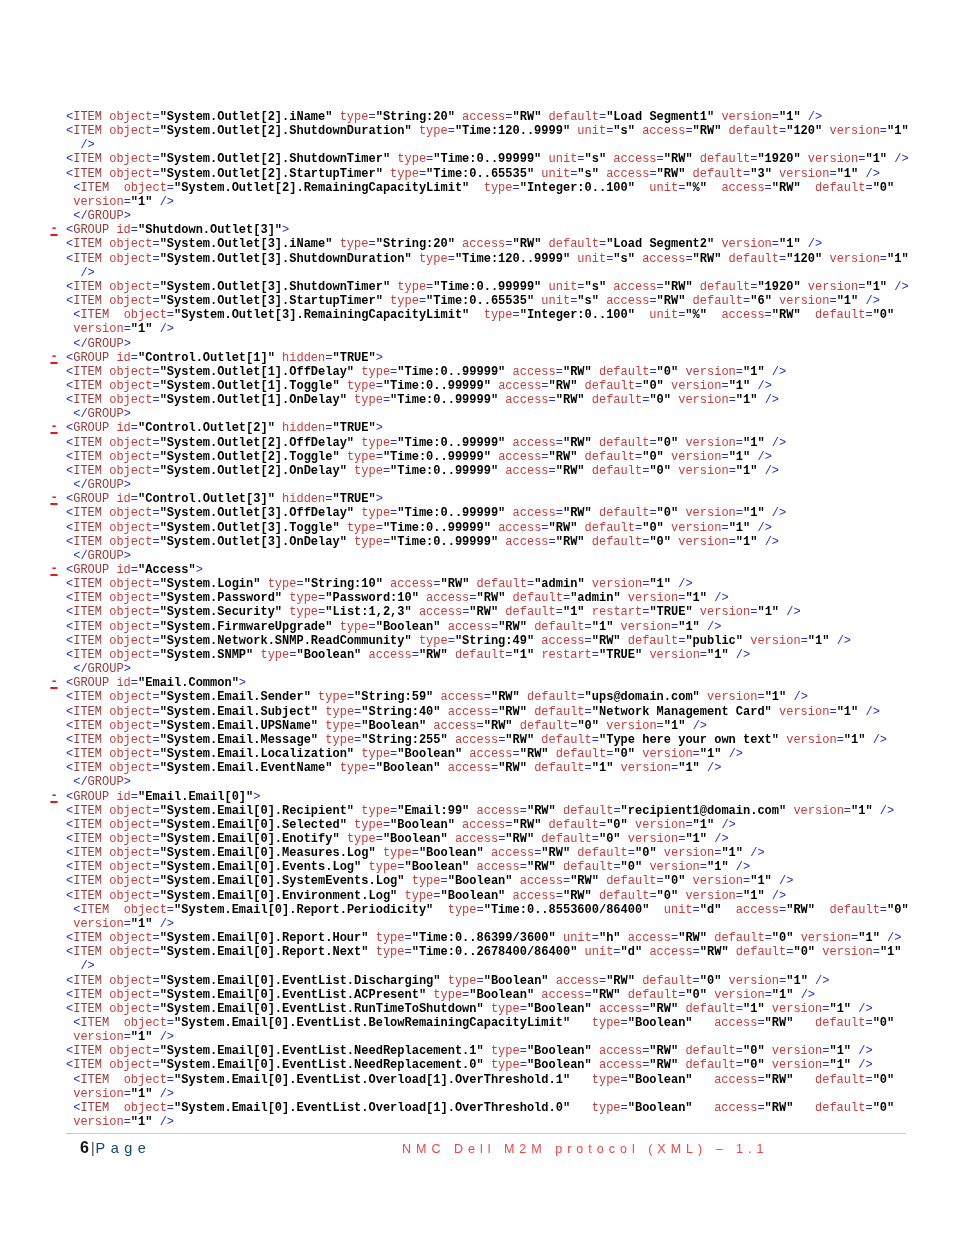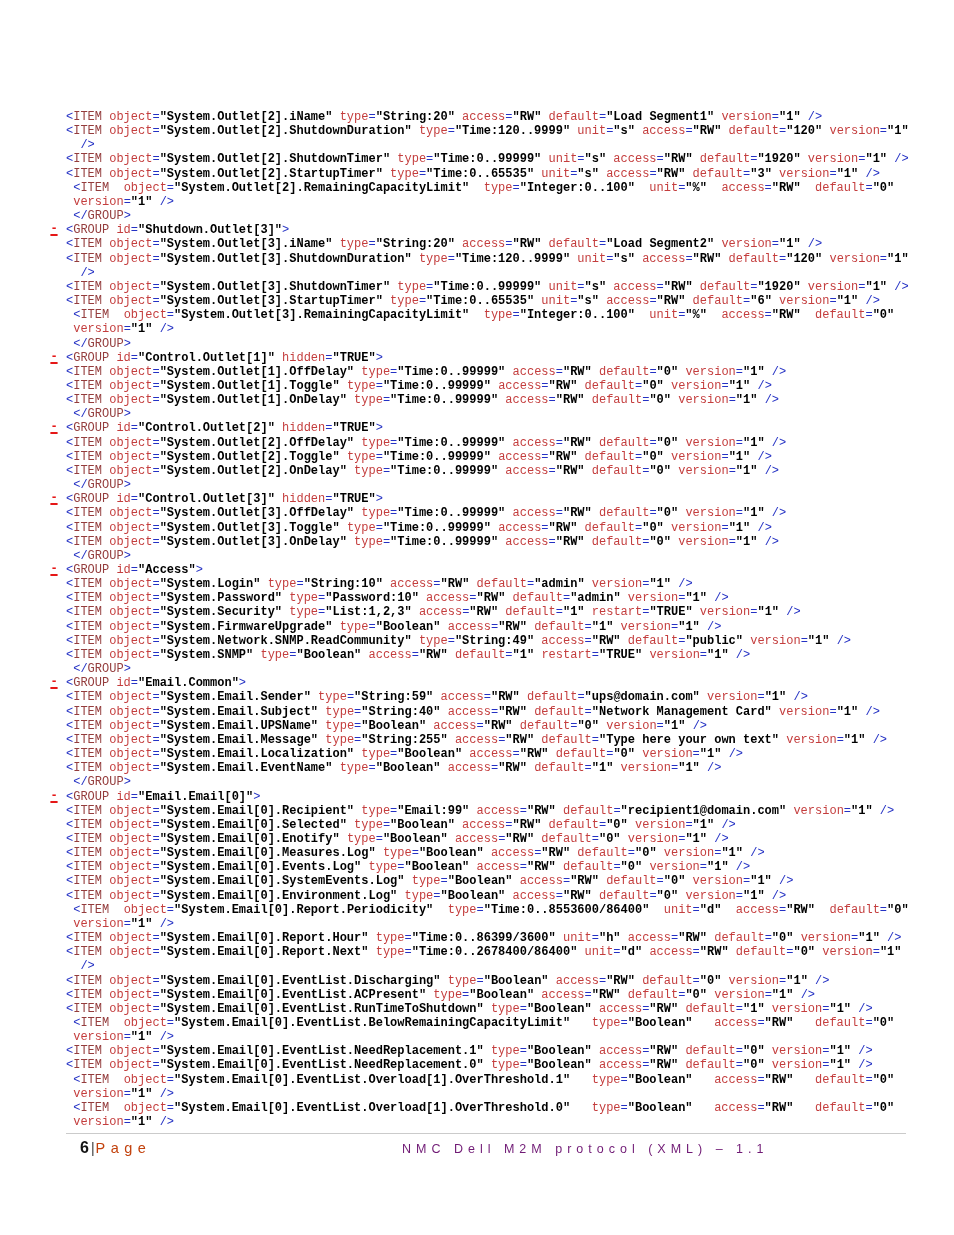--- a/index.html
+++ b/index.html
@@ -21,22 +21,22 @@
   .tok-mk{color:var(--markup,#2431c4);}
   .tok-tag{color:var(--tag,#943c3c);}
   .tok-attr{color:var(--attr,#c43d3d);}
   .tok-val{color:var(--value,#000000);font-weight:bold;}
 
   
   .footer-rule{position:absolute;left:66px;top:1133px;width:840px;height:1px;background:#cbcbcb;}
   .footer{position:absolute;left:80px;top:1139px;width:874px;height:24px;}
   .pnum{font-weight:bold;font-size:16px;color:#141414;letter-spacing:1px;}
   .pbar{color:#3a3a3a;font-size:14px;margin:0 1px;}
-  .plabel{color:#c2410c;font-size:14.5px;letter-spacing:5.5px;}
-  .ptitle{position:absolute;left:322px;top:3px;color:#701a75;font-size:12.5px;letter-spacing:5px;white-space:nowrap;}
+  .plabel{color:#0c4a6e;font-size:14.5px;letter-spacing:5.5px;}
+  .ptitle{position:absolute;left:322px;top:3px;color:#ef4444;font-size:12.5px;letter-spacing:5px;white-space:nowrap;}
 </style>
 </head>
 <body>
 
 <div class="page">
   <div class="code" id="code"><div class="line"><span class="tok-mk">&lt;</span><span class="tok-tag">ITEM</span> <span class="tok-attr">object</span><span class="tok-mk">=</span><span class="tok-val">"System.Outlet[2].iName"</span> <span class="tok-attr">type</span><span class="tok-mk">=</span><span class="tok-val">"String:20"</span> <span class="tok-attr">access</span><span class="tok-mk">=</span><span class="tok-val">"RW"</span> <span class="tok-attr">default</span><span class="tok-mk">=</span><span class="tok-val">"Load Segment1"</span> <span class="tok-attr">version</span><span class="tok-mk">=</span><span class="tok-val">"1"</span> <span class="tok-mk">/&gt;</span></div><div class="line"><span class="tok-mk">&lt;</span><span class="tok-tag">ITEM</span> <span class="tok-attr">object</span><span class="tok-mk">=</span><span class="tok-val">"System.Outlet[2].ShutdownDuration"</span> <span class="tok-attr">type</span><span class="tok-mk">=</span><span class="tok-val">"Time:120..9999"</span> <span class="tok-attr">unit</span><span class="tok-mk">=</span><span class="tok-val">"s"</span> <span class="tok-attr">access</span><span class="tok-mk">=</span><span class="tok-val">"RW"</span> <span class="tok-attr">default</span><span class="tok-mk">=</span><span class="tok-val">"120"</span> <span class="tok-attr">version</span><span class="tok-mk">=</span><span class="tok-val">"1"</span></div><div class="line">  <span class="tok-mk">/&gt;</span></div><div class="line"><span class="tok-mk">&lt;</span><span class="tok-tag">ITEM</span> <span class="tok-attr">object</span><span class="tok-mk">=</span><span class="tok-val">"System.Outlet[2].ShutdownTimer"</span> <span class="tok-attr">type</span><span class="tok-mk">=</span><span class="tok-val">"Time:0..99999"</span> <span class="tok-attr">unit</span><span class="tok-mk">=</span><span class="tok-val">"s"</span> <span class="tok-attr">access</span><span class="tok-mk">=</span><span class="tok-val">"RW"</span> <span class="tok-attr">default</span><span class="tok-mk">=</span><span class="tok-val">"1920"</span> <span class="tok-attr">version</span><span class="tok-mk">=</span><span class="tok-val">"1"</span> <span class="tok-mk">/&gt;</span></div><div class="line"><span class="tok-mk">&lt;</span><span class="tok-tag">ITEM</span> <span class="tok-attr">object</span><span class="tok-mk">=</span><span class="tok-val">"System.Outlet[2].StartupTimer"</span> <span class="tok-attr">type</span><span class="tok-mk">=</span><span class="tok-val">"Time:0..65535"</span> <span class="tok-attr">unit</span><span class="tok-mk">=</span><span class="tok-val">"s"</span> <span class="tok-attr">access</span><span class="tok-mk">=</span><span class="tok-val">"RW"</span> <span class="tok-attr">default</span><span class="tok-mk">=</span><span class="tok-val">"3"</span> <span class="tok-attr">version</span><span class="tok-mk">=</span><span class="tok-val">"1"</span> <span class="tok-mk">/&gt;</span></div><div class="line"> <span class="tok-mk">&lt;</span><span class="tok-tag">ITEM</span>  <span class="tok-attr">object</span><span class="tok-mk">=</span><span class="tok-val">"System.Outlet[2].RemainingCapacityLimit"</span>  <span class="tok-attr">type</span><span class="tok-mk">=</span><span class="tok-val">"Integer:0..100"</span>  <span class="tok-attr">unit</span><span class="tok-mk">=</span><span class="tok-val">"%"</span>  <span class="tok-attr">access</span><span class="tok-mk">=</span><span class="tok-val">"RW"</span>  <span class="tok-attr">default</span><span class="tok-mk">=</span><span class="tok-val">"0"</span></div><div class="line"> <span class="tok-attr">version</span><span class="tok-mk">=</span><span class="tok-val">"1"</span> <span class="tok-mk">/&gt;</span></div><div class="line"> <span class="tok-mk">&lt;/</span><span class="tok-tag">GROUP</span><span class="tok-mk">&gt;</span></div><div class="line"><span class="marker">-</span><span class="tok-mk">&lt;</span><span class="tok-tag">GROUP</span> <span class="tok-attr">id</span><span class="tok-mk">=</span><span class="tok-val">"Shutdown.Outlet[3]"</span><span class="tok-mk">&gt;</span></div><div class="line"><span class="tok-mk">&lt;</span><span class="tok-tag">ITEM</span> <span class="tok-attr">object</span><span class="tok-mk">=</span><span class="tok-val">"System.Outlet[3].iName"</span> <span class="tok-attr">type</span><span class="tok-mk">=</span><span class="tok-val">"String:20"</span> <span class="tok-attr">access</span><span class="tok-mk">=</span><span class="tok-val">"RW"</span> <span class="tok-attr">default</span><span class="tok-mk">=</span><span class="tok-val">"Load Segment2"</span> <span class="tok-attr">version</span><span class="tok-mk">=</span><span class="tok-val">"1"</span> <span class="tok-mk">/&gt;</span></div><div class="line"><span class="tok-mk">&lt;</span><span class="tok-tag">ITEM</span> <span class="tok-attr">object</span><span class="tok-mk">=</span><span class="tok-val">"System.Outlet[3].ShutdownDuration"</span> <span class="tok-attr">type</span><span class="tok-mk">=</span><span class="tok-val">"Time:120..9999"</span> <span class="tok-attr">unit</span><span class="tok-mk">=</span><span class="tok-val">"s"</span> <span class="tok-attr">access</span><span class="tok-mk">=</span><span class="tok-val">"RW"</span> <span class="tok-attr">default</span><span class="tok-mk">=</span><span class="tok-val">"120"</span> <span class="tok-attr">version</span><span class="tok-mk">=</span><span class="tok-val">"1"</span></div><div class="line">  <span class="tok-mk">/&gt;</span></div><div class="line"><span class="tok-mk">&lt;</span><span class="tok-tag">ITEM</span> <span class="tok-attr">object</span><span class="tok-mk">=</span><span class="tok-val">"System.Outlet[3].ShutdownTimer"</span> <span class="tok-attr">type</span><span class="tok-mk">=</span><span class="tok-val">"Time:0..99999"</span> <span class="tok-attr">unit</span><span class="tok-mk">=</span><span class="tok-val">"s"</span> <span class="tok-attr">access</span><span class="tok-mk">=</span><span class="tok-val">"RW"</span> <span class="tok-attr">default</span><span class="tok-mk">=</span><span class="tok-val">"1920"</span> <span class="tok-attr">version</span><span class="tok-mk">=</span><span class="tok-val">"1"</span> <span class="tok-mk">/&gt;</span></div><div class="line"><span class="tok-mk">&lt;</span><span class="tok-tag">ITEM</span> <span class="tok-attr">object</span><span class="tok-mk">=</span><span class="tok-val">"System.Outlet[3].StartupTimer"</span> <span class="tok-attr">type</span><span class="tok-mk">=</span><span class="tok-val">"Time:0..65535"</span> <span class="tok-attr">unit</span><span class="tok-mk">=</span><span class="tok-val">"s"</span> <span class="tok-attr">access</span><span class="tok-mk">=</span><span class="tok-val">"RW"</span> <span class="tok-attr">default</span><span class="tok-mk">=</span><span class="tok-val">"6"</span> <span class="tok-attr">version</span><span class="tok-mk">=</span><span class="tok-val">"1"</span> <span class="tok-mk">/&gt;</span></div><div class="line"> <span class="tok-mk">&lt;</span><span class="tok-tag">ITEM</span>  <span class="tok-attr">object</span><span class="tok-mk">=</span><span class="tok-val">"System.Outlet[3].RemainingCapacityLimit"</span>  <span class="tok-attr">type</span><span class="tok-mk">=</span><span class="tok-val">"Integer:0..100"</span>  <span class="tok-attr">unit</span><span class="tok-mk">=</span><span class="tok-val">"%"</span>  <span class="tok-attr">access</span><span class="tok-mk">=</span><span class="tok-val">"RW"</span>  <span class="tok-attr">default</span><span class="tok-mk">=</span><span class="tok-val">"0"</span></div><div class="line"> <span class="tok-attr">version</span><span class="tok-mk">=</span><span class="tok-val">"1"</span> <span class="tok-mk">/&gt;</span></div><div class="line"> <span class="tok-mk">&lt;/</span><span class="tok-tag">GROUP</span><span class="tok-mk">&gt;</span></div><div class="line"><span class="marker">-</span><span class="tok-mk">&lt;</span><span class="tok-tag">GROUP</span> <span class="tok-attr">id</span><span class="tok-mk">=</span><span class="tok-val">"Control.Outlet[1]"</span> <span class="tok-attr">hidden</span><span class="tok-mk">=</span><span class="tok-val">"TRUE"</span><span class="tok-mk">&gt;</span></div><div class="line"><span class="tok-mk">&lt;</span><span class="tok-tag">ITEM</span> <span class="tok-attr">object</span><span class="tok-mk">=</span><span class="tok-val">"System.Outlet[1].OffDelay"</span> <span class="tok-attr">type</span><span class="tok-mk">=</span><span class="tok-val">"Time:0..99999"</span> <span class="tok-attr">access</span><span class="tok-mk">=</span><span class="tok-val">"RW"</span> <span class="tok-attr">default</span><span class="tok-mk">=</span><span class="tok-val">"0"</span> <span class="tok-attr">version</span><span class="tok-mk">=</span><span class="tok-val">"1"</span> <span class="tok-mk">/&gt;</span></div><div class="line"><span class="tok-mk">&lt;</span><span class="tok-tag">ITEM</span> <span class="tok-attr">object</span><span class="tok-mk">=</span><span class="tok-val">"System.Outlet[1].Toggle"</span> <span class="tok-attr">type</span><span class="tok-mk">=</span><span class="tok-val">"Time:0..99999"</span> <span class="tok-attr">access</span><span class="tok-mk">=</span><span class="tok-val">"RW"</span> <span class="tok-attr">default</span><span class="tok-mk">=</span><span class="tok-val">"0"</span> <span class="tok-attr">version</span><span class="tok-mk">=</span><span class="tok-val">"1"</span> <span class="tok-mk">/&gt;</span></div><div class="line"><span class="tok-mk">&lt;</span><span class="tok-tag">ITEM</span> <span class="tok-attr">object</span><span class="tok-mk">=</span><span class="tok-val">"System.Outlet[1].OnDelay"</span> <span class="tok-attr">type</span><span class="tok-mk">=</span><span class="tok-val">"Time:0..99999"</span> <span class="tok-attr">access</span><span class="tok-mk">=</span><span class="tok-val">"RW"</span> <span class="tok-attr">default</span><span class="tok-mk">=</span><span class="tok-val">"0"</span> <span class="tok-attr">version</span><span class="tok-mk">=</span><span class="tok-val">"1"</span> <span class="tok-mk">/&gt;</span></div><div class="line"> <span class="tok-mk">&lt;/</span><span class="tok-tag">GROUP</span><span class="tok-mk">&gt;</span></div><div class="line"><span class="marker">-</span><span class="tok-mk">&lt;</span><span class="tok-tag">GROUP</span> <span class="tok-attr">id</span><span class="tok-mk">=</span><span class="tok-val">"Control.Outlet[2]"</span> <span class="tok-attr">hidden</span><span class="tok-mk">=</span><span class="tok-val">"TRUE"</span><span class="tok-mk">&gt;</span></div><div class="line"><span class="tok-mk">&lt;</span><span class="tok-tag">ITEM</span> <span class="tok-attr">object</span><span class="tok-mk">=</span><span class="tok-val">"System.Outlet[2].OffDelay"</span> <span class="tok-attr">type</span><span class="tok-mk">=</span><span class="tok-val">"Time:0..99999"</span> <span class="tok-attr">access</span><span class="tok-mk">=</span><span class="tok-val">"RW"</span> <span class="tok-attr">default</span><span class="tok-mk">=</span><span class="tok-val">"0"</span> <span class="tok-attr">version</span><span class="tok-mk">=</span><span class="tok-val">"1"</span> <span class="tok-mk">/&gt;</span></div><div class="line"><span class="tok-mk">&lt;</span><span class="tok-tag">ITEM</span> <span class="tok-attr">object</span><span class="tok-mk">=</span><span class="tok-val">"System.Outlet[2].Toggle"</span> <span class="tok-attr">type</span><span class="tok-mk">=</span><span class="tok-val">"Time:0..99999"</span> <span class="tok-attr">access</span><span class="tok-mk">=</span><span class="tok-val">"RW"</span> <span class="tok-attr">default</span><span class="tok-mk">=</span><span class="tok-val">"0"</span> <span class="tok-attr">version</span><span class="tok-mk">=</span><span class="tok-val">"1"</span> <span class="tok-mk">/&gt;</span></div><div class="line"><span class="tok-mk">&lt;</span><span class="tok-tag">ITEM</span> <span class="tok-attr">object</span><span class="tok-mk">=</span><span class="tok-val">"System.Outlet[2].OnDelay"</span> <span class="tok-attr">type</span><span class="tok-mk">=</span><span class="tok-val">"Time:0..99999"</span> <span class="tok-attr">access</span><span class="tok-mk">=</span><span class="tok-val">"RW"</span> <span class="tok-attr">default</span><span class="tok-mk">=</span><span class="tok-val">"0"</span> <span class="tok-attr">version</span><span class="tok-mk">=</span><span class="tok-val">"1"</span> <span class="tok-mk">/&gt;</span></div><div class="line"> <span class="tok-mk">&lt;/</span><span class="tok-tag">GROUP</span><span class="tok-mk">&gt;</span></div><div class="line"><span class="marker">-</span><span class="tok-mk">&lt;</span><span class="tok-tag">GROUP</span> <span class="tok-attr">id</span><span class="tok-mk">=</span><span class="tok-val">"Control.Outlet[3]"</span> <span class="tok-attr">hidden</span><span class="tok-mk">=</span><span class="tok-val">"TRUE"</span><span class="tok-mk">&gt;</span></div><div class="line"><span class="tok-mk">&lt;</span><span class="tok-tag">ITEM</span> <span class="tok-attr">object</span><span class="tok-mk">=</span><span class="tok-val">"System.Outlet[3].OffDelay"</span> <span class="tok-attr">type</span><span class="tok-mk">=</span><span class="tok-val">"Time:0..99999"</span> <span class="tok-attr">access</span><span class="tok-mk">=</span><span class="tok-val">"RW"</span> <span class="tok-attr">default</span><span class="tok-mk">=</span><span class="tok-val">"0"</span> <span class="tok-attr">version</span><span class="tok-mk">=</span><span class="tok-val">"1"</span> <span class="tok-mk">/&gt;</span></div><div class="line"><span class="tok-mk">&lt;</span><span class="tok-tag">ITEM</span> <span class="tok-attr">object</span><span class="tok-mk">=</span><span class="tok-val">"System.Outlet[3].Toggle"</span> <span class="tok-attr">type</span><span class="tok-mk">=</span><span class="tok-val">"Time:0..99999"</span> <span class="tok-attr">access</span><span class="tok-mk">=</span><span class="tok-val">"RW"</span> <span class="tok-attr">default</span><span class="tok-mk">=</span><span class="tok-val">"0"</span> <span class="tok-attr">version</span><span class="tok-mk">=</span><span class="tok-val">"1"</span> <span class="tok-mk">/&gt;</span></div><div class="line"><span class="tok-mk">&lt;</span><span class="tok-tag">ITEM</span> <span class="tok-attr">object</span><span class="tok-mk">=</span><span class="tok-val">"System.Outlet[3].OnDelay"</span> <span class="tok-attr">type</span><span class="tok-mk">=</span><span class="tok-val">"Time:0..99999"</span> <span class="tok-attr">access</span><span class="tok-mk">=</span><span class="tok-val">"RW"</span> <span class="tok-attr">default</span><span class="tok-mk">=</span><span class="tok-val">"0"</span> <span class="tok-attr">version</span><span class="tok-mk">=</span><span class="tok-val">"1"</span> <span class="tok-mk">/&gt;</span></div><div class="line"> <span class="tok-mk">&lt;/</span><span class="tok-tag">GROUP</span><span class="tok-mk">&gt;</span></div><div class="line"><span class="marker">-</span><span class="tok-mk">&lt;</span><span class="tok-tag">GROUP</span> <span class="tok-attr">id</span><span class="tok-mk">=</span><span class="tok-val">"Access"</span><span class="tok-mk">&gt;</span></div><div class="line"><span class="tok-mk">&lt;</span><span class="tok-tag">ITEM</span> <span class="tok-attr">object</span><span class="tok-mk">=</span><span class="tok-val">"System.Login"</span> <span class="tok-attr">type</span><span class="tok-mk">=</span><span class="tok-val">"String:10"</span> <span class="tok-attr">access</span><span class="tok-mk">=</span><span class="tok-val">"RW"</span> <span class="tok-attr">default</span><span class="tok-mk">=</span><span class="tok-val">"admin"</span> <span class="tok-attr">version</span><span class="tok-mk">=</span><span class="tok-val">"1"</span> <span class="tok-mk">/&gt;</span></div><div class="line"><span class="tok-mk">&lt;</span><span class="tok-tag">ITEM</span> <span class="tok-attr">object</span><span class="tok-mk">=</span><span class="tok-val">"System.Password"</span> <span class="tok-attr">type</span><span class="tok-mk">=</span><span class="tok-val">"Password:10"</span> <span class="tok-attr">access</span><span class="tok-mk">=</span><span class="tok-val">"RW"</span> <span class="tok-attr">default</span><span class="tok-mk">=</span><span class="tok-val">"admin"</span> <span class="tok-attr">version</span><span class="tok-mk">=</span><span class="tok-val">"1"</span> <span class="tok-mk">/&gt;</span></div><div class="line"><span class="tok-mk">&lt;</span><span class="tok-tag">ITEM</span> <span class="tok-attr">object</span><span class="tok-mk">=</span><span class="tok-val">"System.Security"</span> <span class="tok-attr">type</span><span class="tok-mk">=</span><span class="tok-val">"List:1,2,3"</span> <span class="tok-attr">access</span><span class="tok-mk">=</span><span class="tok-val">"RW"</span> <span class="tok-attr">default</span><span class="tok-mk">=</span><span class="tok-val">"1"</span> <span class="tok-attr">restart</span><span class="tok-mk">=</span><span class="tok-val">"TRUE"</span> <span class="tok-attr">version</span><span class="tok-mk">=</span><span class="tok-val">"1"</span> <span class="tok-mk">/&gt;</span></div><div class="line"><span class="tok-mk">&lt;</span><span class="tok-tag">ITEM</span> <span class="tok-attr">object</span><span class="tok-mk">=</span><span class="tok-val">"System.FirmwareUpgrade"</span> <span class="tok-attr">type</span><span class="tok-mk">=</span><span class="tok-val">"Boolean"</span> <span class="tok-attr">access</span><span class="tok-mk">=</span><span class="tok-val">"RW"</span> <span class="tok-attr">default</span><span class="tok-mk">=</span><span class="tok-val">"1"</span> <span class="tok-attr">version</span><span class="tok-mk">=</span><span class="tok-val">"1"</span> <span class="tok-mk">/&gt;</span></div><div class="line"><span class="tok-mk">&lt;</span><span class="tok-tag">ITEM</span> <span class="tok-attr">object</span><span class="tok-mk">=</span><span class="tok-val">"System.Network.SNMP.ReadCommunity"</span> <span class="tok-attr">type</span><span class="tok-mk">=</span><span class="tok-val">"String:49"</span> <span class="tok-attr">access</span><span class="tok-mk">=</span><span class="tok-val">"RW"</span> <span class="tok-attr">default</span><span class="tok-mk">=</span><span class="tok-val">"public"</span> <span class="tok-attr">version</span><span class="tok-mk">=</span><span class="tok-val">"1"</span> <span class="tok-mk">/&gt;</span></div><div class="line"><span class="tok-mk">&lt;</span><span class="tok-tag">ITEM</span> <span class="tok-attr">object</span><span class="tok-mk">=</span><span class="tok-val">"System.SNMP"</span> <span class="tok-attr">type</span><span class="tok-mk">=</span><span class="tok-val">"Boolean"</span> <span class="tok-attr">access</span><span class="tok-mk">=</span><span class="tok-val">"RW"</span> <span class="tok-attr">default</span><span class="tok-mk">=</span><span class="tok-val">"1"</span> <span class="tok-attr">restart</span><span class="tok-mk">=</span><span class="tok-val">"TRUE"</span> <span class="tok-attr">version</span><span class="tok-mk">=</span><span class="tok-val">"1"</span> <span class="tok-mk">/&gt;</span></div><div class="line"> <span class="tok-mk">&lt;/</span><span class="tok-tag">GROUP</span><span class="tok-mk">&gt;</span></div><div class="line"><span class="marker">-</span><span class="tok-mk">&lt;</span><span class="tok-tag">GROUP</span> <span class="tok-attr">id</span><span class="tok-mk">=</span><span class="tok-val">"Email.Common"</span><span class="tok-mk">&gt;</span></div><div class="line"><span class="tok-mk">&lt;</span><span class="tok-tag">ITEM</span> <span class="tok-attr">object</span><span class="tok-mk">=</span><span class="tok-val">"System.Email.Sender"</span> <span class="tok-attr">type</span><span class="tok-mk">=</span><span class="tok-val">"String:59"</span> <span class="tok-attr">access</span><span class="tok-mk">=</span><span class="tok-val">"RW"</span> <span class="tok-attr">default</span><span class="tok-mk">=</span><span class="tok-val">"ups@domain.com"</span> <span class="tok-attr">version</span><span class="tok-mk">=</span><span class="tok-val">"1"</span> <span class="tok-mk">/&gt;</span></div><div class="line"><span class="tok-mk">&lt;</span><span class="tok-tag">ITEM</span> <span class="tok-attr">object</span><span class="tok-mk">=</span><span class="tok-val">"System.Email.Subject"</span> <span class="tok-attr">type</span><span class="tok-mk">=</span><span class="tok-val">"String:40"</span> <span class="tok-attr">access</span><span class="tok-mk">=</span><span class="tok-val">"RW"</span> <span class="tok-attr">default</span><span class="tok-mk">=</span><span class="tok-val">"Network Management Card"</span> <span class="tok-attr">version</span><span class="tok-mk">=</span><span class="tok-val">"1"</span> <span class="tok-mk">/&gt;</span></div><div class="line"><span class="tok-mk">&lt;</span><span class="tok-tag">ITEM</span> <span class="tok-attr">object</span><span class="tok-mk">=</span><span class="tok-val">"System.Email.UPSName"</span> <span class="tok-attr">type</span><span class="tok-mk">=</span><span class="tok-val">"Boolean"</span> <span class="tok-attr">access</span><span class="tok-mk">=</span><span class="tok-val">"RW"</span> <span class="tok-attr">default</span><span class="tok-mk">=</span><span class="tok-val">"0"</span> <span class="tok-attr">version</span><span class="tok-mk">=</span><span class="tok-val">"1"</span> <span class="tok-mk">/&gt;</span></div><div class="line"><span class="tok-mk">&lt;</span><span class="tok-tag">ITEM</span> <span class="tok-attr">object</span><span class="tok-mk">=</span><span class="tok-val">"System.Email.Message"</span> <span class="tok-attr">type</span><span class="tok-mk">=</span><span class="tok-val">"String:255"</span> <span class="tok-attr">access</span><span class="tok-mk">=</span><span class="tok-val">"RW"</span> <span class="tok-attr">default</span><span class="tok-mk">=</span><span class="tok-val">"Type here your own text"</span> <span class="tok-attr">version</span><span class="tok-mk">=</span><span class="tok-val">"1"</span> <span class="tok-mk">/&gt;</span></div><div class="line"><span class="tok-mk">&lt;</span><span class="tok-tag">ITEM</span> <span class="tok-attr">object</span><span class="tok-mk">=</span><span class="tok-val">"System.Email.Localization"</span> <span class="tok-attr">type</span><span class="tok-mk">=</span><span class="tok-val">"Boolean"</span> <span class="tok-attr">access</span><span class="tok-mk">=</span><span class="tok-val">"RW"</span> <span class="tok-attr">default</span><span class="tok-mk">=</span><span class="tok-val">"0"</span> <span class="tok-attr">version</span><span class="tok-mk">=</span><span class="tok-val">"1"</span> <span class="tok-mk">/&gt;</span></div><div class="line"><span class="tok-mk">&lt;</span><span class="tok-tag">ITEM</span> <span class="tok-attr">object</span><span class="tok-mk">=</span><span class="tok-val">"System.Email.EventName"</span> <span class="tok-attr">type</span><span class="tok-mk">=</span><span class="tok-val">"Boolean"</span> <span class="tok-attr">access</span><span class="tok-mk">=</span><span class="tok-val">"RW"</span> <span class="tok-attr">default</span><span class="tok-mk">=</span><span class="tok-val">"1"</span> <span class="tok-attr">version</span><span class="tok-mk">=</span><span class="tok-val">"1"</span> <span class="tok-mk">/&gt;</span></div><div class="line"> <span class="tok-mk">&lt;/</span><span class="tok-tag">GROUP</span><span class="tok-mk">&gt;</span></div><div class="line"><span class="marker">-</span><span class="tok-mk">&lt;</span><span class="tok-tag">GROUP</span> <span class="tok-attr">id</span><span class="tok-mk">=</span><span class="tok-val">"Email.Email[0]"</span><span class="tok-mk">&gt;</span></div><div class="line"><span class="tok-mk">&lt;</span><span class="tok-tag">ITEM</span> <span class="tok-attr">object</span><span class="tok-mk">=</span><span class="tok-val">"System.Email[0].Recipient"</span> <span class="tok-attr">type</span><span class="tok-mk">=</span><span class="tok-val">"Email:99"</span> <span class="tok-attr">access</span><span class="tok-mk">=</span><span class="tok-val">"RW"</span> <span class="tok-attr">default</span><span class="tok-mk">=</span><span class="tok-val">"recipient1@domain.com"</span> <span class="tok-attr">version</span><span class="tok-mk">=</span><span class="tok-val">"1"</span> <span class="tok-mk">/&gt;</span></div><div class="line"><span class="tok-mk">&lt;</span><span class="tok-tag">ITEM</span> <span class="tok-attr">object</span><span class="tok-mk">=</span><span class="tok-val">"System.Email[0].Selected"</span> <span class="tok-attr">type</span><span class="tok-mk">=</span><span class="tok-val">"Boolean"</span> <span class="tok-attr">access</span><span class="tok-mk">=</span><span class="tok-val">"RW"</span> <span class="tok-attr">default</span><span class="tok-mk">=</span><span class="tok-val">"0"</span> <span class="tok-attr">version</span><span class="tok-mk">=</span><span class="tok-val">"1"</span> <span class="tok-mk">/&gt;</span></div><div class="line"><span class="tok-mk">&lt;</span><span class="tok-tag">ITEM</span> <span class="tok-attr">object</span><span class="tok-mk">=</span><span class="tok-val">"System.Email[0].Enotify"</span> <span class="tok-attr">type</span><span class="tok-mk">=</span><span class="tok-val">"Boolean"</span> <span class="tok-attr">access</span><span class="tok-mk">=</span><span class="tok-val">"RW"</span> <span class="tok-attr">default</span><span class="tok-mk">=</span><span class="tok-val">"0"</span> <span class="tok-attr">version</span><span class="tok-mk">=</span><span class="tok-val">"1"</span> <span class="tok-mk">/&gt;</span></div><div class="line"><span class="tok-mk">&lt;</span><span class="tok-tag">ITEM</span> <span class="tok-attr">object</span><span class="tok-mk">=</span><span class="tok-val">"System.Email[0].Measures.Log"</span> <span class="tok-attr">type</span><span class="tok-mk">=</span><span class="tok-val">"Boolean"</span> <span class="tok-attr">access</span><span class="tok-mk">=</span><span class="tok-val">"RW"</span> <span class="tok-attr">default</span><span class="tok-mk">=</span><span class="tok-val">"0"</span> <span class="tok-attr">version</span><span class="tok-mk">=</span><span class="tok-val">"1"</span> <span class="tok-mk">/&gt;</span></div><div class="line"><span class="tok-mk">&lt;</span><span class="tok-tag">ITEM</span> <span class="tok-attr">object</span><span class="tok-mk">=</span><span class="tok-val">"System.Email[0].Events.Log"</span> <span class="tok-attr">type</span><span class="tok-mk">=</span><span class="tok-val">"Boolean"</span> <span class="tok-attr">access</span><span class="tok-mk">=</span><span class="tok-val">"RW"</span> <span class="tok-attr">default</span><span class="tok-mk">=</span><span class="tok-val">"0"</span> <span class="tok-attr">version</span><span class="tok-mk">=</span><span class="tok-val">"1"</span> <span class="tok-mk">/&gt;</span></div><div class="line"><span class="tok-mk">&lt;</span><span class="tok-tag">ITEM</span> <span class="tok-attr">object</span><span class="tok-mk">=</span><span class="tok-val">"System.Email[0].SystemEvents.Log"</span> <span class="tok-attr">type</span><span class="tok-mk">=</span><span class="tok-val">"Boolean"</span> <span class="tok-attr">access</span><span class="tok-mk">=</span><span class="tok-val">"RW"</span> <span class="tok-attr">default</span><span class="tok-mk">=</span><span class="tok-val">"0"</span> <span class="tok-attr">version</span><span class="tok-mk">=</span><span class="tok-val">"1"</span> <span class="tok-mk">/&gt;</span></div><div class="line"><span class="tok-mk">&lt;</span><span class="tok-tag">ITEM</span> <span class="tok-attr">object</span><span class="tok-mk">=</span><span class="tok-val">"System.Email[0].Environment.Log"</span> <span class="tok-attr">type</span><span class="tok-mk">=</span><span class="tok-val">"Boolean"</span> <span class="tok-attr">access</span><span class="tok-mk">=</span><span class="tok-val">"RW"</span> <span class="tok-attr">default</span><span class="tok-mk">=</span><span class="tok-val">"0"</span> <span class="tok-attr">version</span><span class="tok-mk">=</span><span class="tok-val">"1"</span> <span class="tok-mk">/&gt;</span></div><div class="line"> <span class="tok-mk">&lt;</span><span class="tok-tag">ITEM</span>  <span class="tok-attr">object</span><span class="tok-mk">=</span><span class="tok-val">"System.Email[0].Report.Periodicity"</span>  <span class="tok-attr">type</span><span class="tok-mk">=</span><span class="tok-val">"Time:0..8553600/86400"</span>  <span class="tok-attr">unit</span><span class="tok-mk">=</span><span class="tok-val">"d"</span>  <span class="tok-attr">access</span><span class="tok-mk">=</span><span class="tok-val">"RW"</span>  <span class="tok-attr">default</span><span class="tok-mk">=</span><span class="tok-val">"0"</span></div><div class="line"> <span class="tok-attr">version</span><span class="tok-mk">=</span><span class="tok-val">"1"</span> <span class="tok-mk">/&gt;</span></div><div class="line"><span class="tok-mk">&lt;</span><span class="tok-tag">ITEM</span> <span class="tok-attr">object</span><span class="tok-mk">=</span><span class="tok-val">"System.Email[0].Report.Hour"</span> <span class="tok-attr">type</span><span class="tok-mk">=</span><span class="tok-val">"Time:0..86399/3600"</span> <span class="tok-attr">unit</span><span class="tok-mk">=</span><span class="tok-val">"h"</span> <span class="tok-attr">access</span><span class="tok-mk">=</span><span class="tok-val">"RW"</span> <span class="tok-attr">default</span><span class="tok-mk">=</span><span class="tok-val">"0"</span> <span class="tok-attr">version</span><span class="tok-mk">=</span><span class="tok-val">"1"</span> <span class="tok-mk">/&gt;</span></div><div class="line"><span class="tok-mk">&lt;</span><span class="tok-tag">ITEM</span> <span class="tok-attr">object</span><span class="tok-mk">=</span><span class="tok-val">"System.Email[0].Report.Next"</span> <span class="tok-attr">type</span><span class="tok-mk">=</span><span class="tok-val">"Time:0..2678400/86400"</span> <span class="tok-attr">unit</span><span class="tok-mk">=</span><span class="tok-val">"d"</span> <span class="tok-attr">access</span><span class="tok-mk">=</span><span class="tok-val">"RW"</span> <span class="tok-attr">default</span><span class="tok-mk">=</span><span class="tok-val">"0"</span> <span class="tok-attr">version</span><span class="tok-mk">=</span><span class="tok-val">"1"</span></div><div class="line">  <span class="tok-mk">/&gt;</span></div><div class="line"><span class="tok-mk">&lt;</span><span class="tok-tag">ITEM</span> <span class="tok-attr">object</span><span class="tok-mk">=</span><span class="tok-val">"System.Email[0].EventList.Discharging"</span> <span class="tok-attr">type</span><span class="tok-mk">=</span><span class="tok-val">"Boolean"</span> <span class="tok-attr">access</span><span class="tok-mk">=</span><span class="tok-val">"RW"</span> <span class="tok-attr">default</span><span class="tok-mk">=</span><span class="tok-val">"0"</span> <span class="tok-attr">version</span><span class="tok-mk">=</span><span class="tok-val">"1"</span> <span class="tok-mk">/&gt;</span></div><div class="line"><span class="tok-mk">&lt;</span><span class="tok-tag">ITEM</span> <span class="tok-attr">object</span><span class="tok-mk">=</span><span class="tok-val">"System.Email[0].EventList.ACPresent"</span> <span class="tok-attr">type</span><span class="tok-mk">=</span><span class="tok-val">"Boolean"</span> <span class="tok-attr">access</span><span class="tok-mk">=</span><span class="tok-val">"RW"</span> <span class="tok-attr">default</span><span class="tok-mk">=</span><span class="tok-val">"0"</span> <span class="tok-attr">version</span><span class="tok-mk">=</span><span class="tok-val">"1"</span> <span class="tok-mk">/&gt;</span></div><div class="line"><span class="tok-mk">&lt;</span><span class="tok-tag">ITEM</span> <span class="tok-attr">object</span><span class="tok-mk">=</span><span class="tok-val">"System.Email[0].EventList.RunTimeToShutdown"</span> <span class="tok-attr">type</span><span class="tok-mk">=</span><span class="tok-val">"Boolean"</span> <span class="tok-attr">access</span><span class="tok-mk">=</span><span class="tok-val">"RW"</span> <span class="tok-attr">default</span><span class="tok-mk">=</span><span class="tok-val">"1"</span> <span class="tok-attr">version</span><span class="tok-mk">=</span><span class="tok-val">"1"</span> <span class="tok-mk">/&gt;</span></div><div class="line"> <span class="tok-mk">&lt;</span><span class="tok-tag">ITEM</span>  <span class="tok-attr">object</span><span class="tok-mk">=</span><span class="tok-val">"System.Email[0].EventList.BelowRemainingCapacityLimit"</span>   <span class="tok-attr">type</span><span class="tok-mk">=</span><span class="tok-val">"Boolean"</span>   <span class="tok-attr">access</span><span class="tok-mk">=</span><span class="tok-val">"RW"</span>   <span class="tok-attr">default</span><span class="tok-mk">=</span><span class="tok-val">"0"</span></div><div class="line"> <span class="tok-attr">version</span><span class="tok-mk">=</span><span class="tok-val">"1"</span> <span class="tok-mk">/&gt;</span></div><div class="line"><span class="tok-mk">&lt;</span><span class="tok-tag">ITEM</span> <span class="tok-attr">object</span><span class="tok-mk">=</span><span class="tok-val">"System.Email[0].EventList.NeedReplacement.1"</span> <span class="tok-attr">type</span><span class="tok-mk">=</span><span class="tok-val">"Boolean"</span> <span class="tok-attr">access</span><span class="tok-mk">=</span><span class="tok-val">"RW"</span> <span class="tok-attr">default</span><span class="tok-mk">=</span><span class="tok-val">"0"</span> <span class="tok-attr">version</span><span class="tok-mk">=</span><span class="tok-val">"1"</span> <span class="tok-mk">/&gt;</span></div><div class="line"><span class="tok-mk">&lt;</span><span class="tok-tag">ITEM</span> <span class="tok-attr">object</span><span class="tok-mk">=</span><span class="tok-val">"System.Email[0].EventList.NeedReplacement.0"</span> <span class="tok-attr">type</span><span class="tok-mk">=</span><span class="tok-val">"Boolean"</span> <span class="tok-attr">access</span><span class="tok-mk">=</span><span class="tok-val">"RW"</span> <span class="tok-attr">default</span><span class="tok-mk">=</span><span class="tok-val">"0"</span> <span class="tok-attr">version</span><span class="tok-mk">=</span><span class="tok-val">"1"</span> <span class="tok-mk">/&gt;</span></div><div class="line"> <span class="tok-mk">&lt;</span><span class="tok-tag">ITEM</span>  <span class="tok-attr">object</span><span class="tok-mk">=</span><span class="tok-val">"System.Email[0].EventList.Overload[1].OverThreshold.1"</span>   <span class="tok-attr">type</span><span class="tok-mk">=</span><span class="tok-val">"Boolean"</span>   <span class="tok-attr">access</span><span class="tok-mk">=</span><span class="tok-val">"RW"</span>   <span class="tok-attr">default</span><span class="tok-mk">=</span><span class="tok-val">"0"</span></div><div class="line"> <span class="tok-attr">version</span><span class="tok-mk">=</span><span class="tok-val">"1"</span> <span class="tok-mk">/&gt;</span></div><div class="line"> <span class="tok-mk">&lt;</span><span class="tok-tag">ITEM</span>  <span class="tok-attr">object</span><span class="tok-mk">=</span><span class="tok-val">"System.Email[0].EventList.Overload[1].OverThreshold.0"</span>   <span class="tok-attr">type</span><span class="tok-mk">=</span><span class="tok-val">"Boolean"</span>   <span class="tok-attr">access</span><span class="tok-mk">=</span><span class="tok-val">"RW"</span>   <span class="tok-attr">default</span><span class="tok-mk">=</span><span class="tok-val">"0"</span></div><div class="line"> <span class="tok-attr">version</span><span class="tok-mk">=</span><span class="tok-val">"1"</span> <span class="tok-mk">/&gt;</span></div></div>
   <div class="footer-rule"></div>
   <div class="footer">
     <span class="pnum">6</span><span class="pbar">|</span><span class="plabel">Page</span>
     <span class="ptitle">NMC Dell M2M protocol (XML) – 1.1</span>

